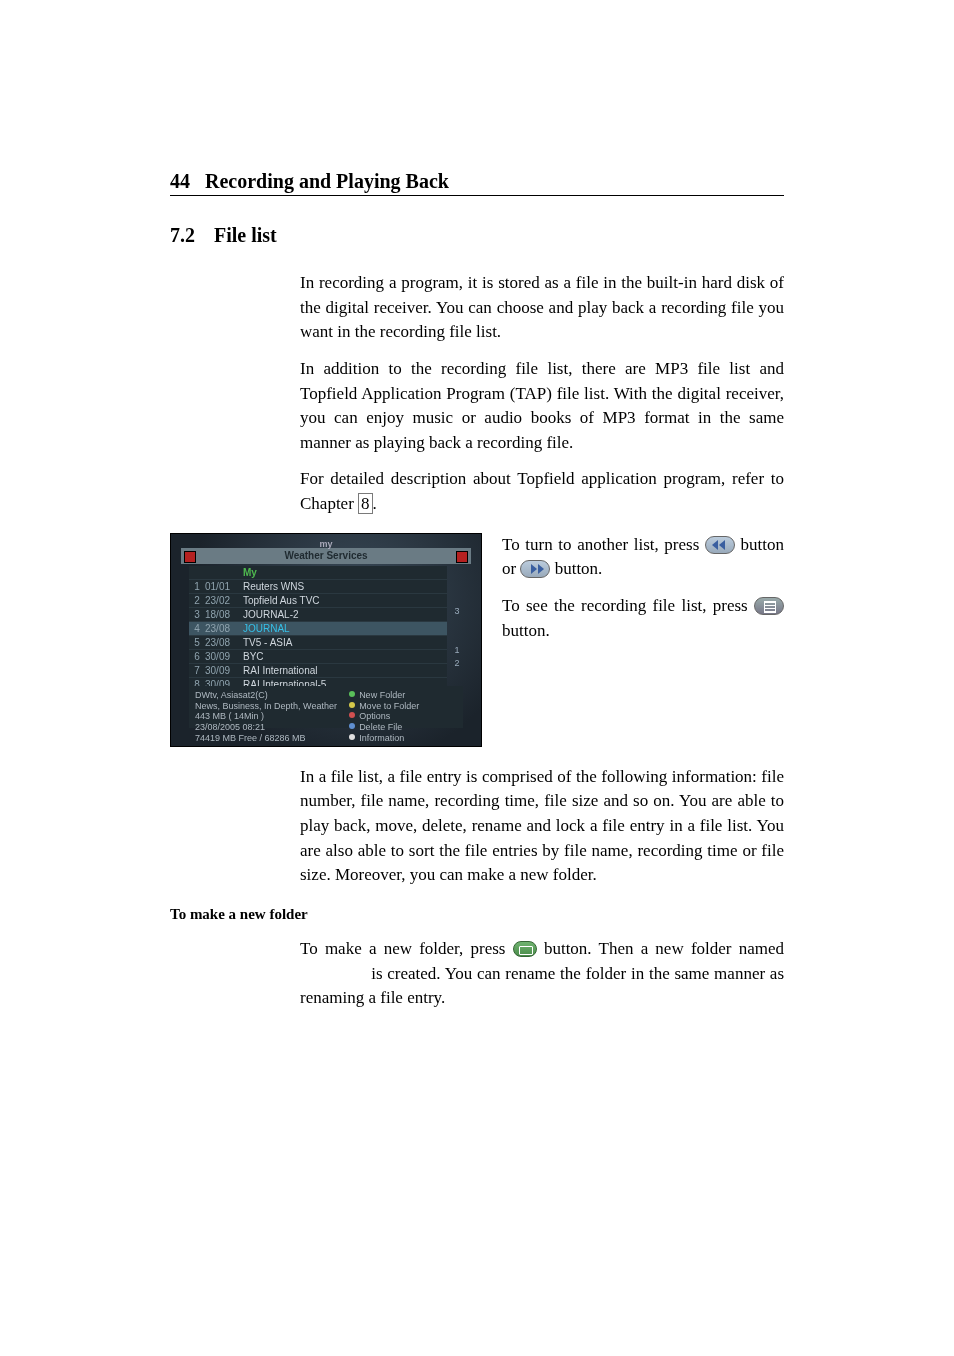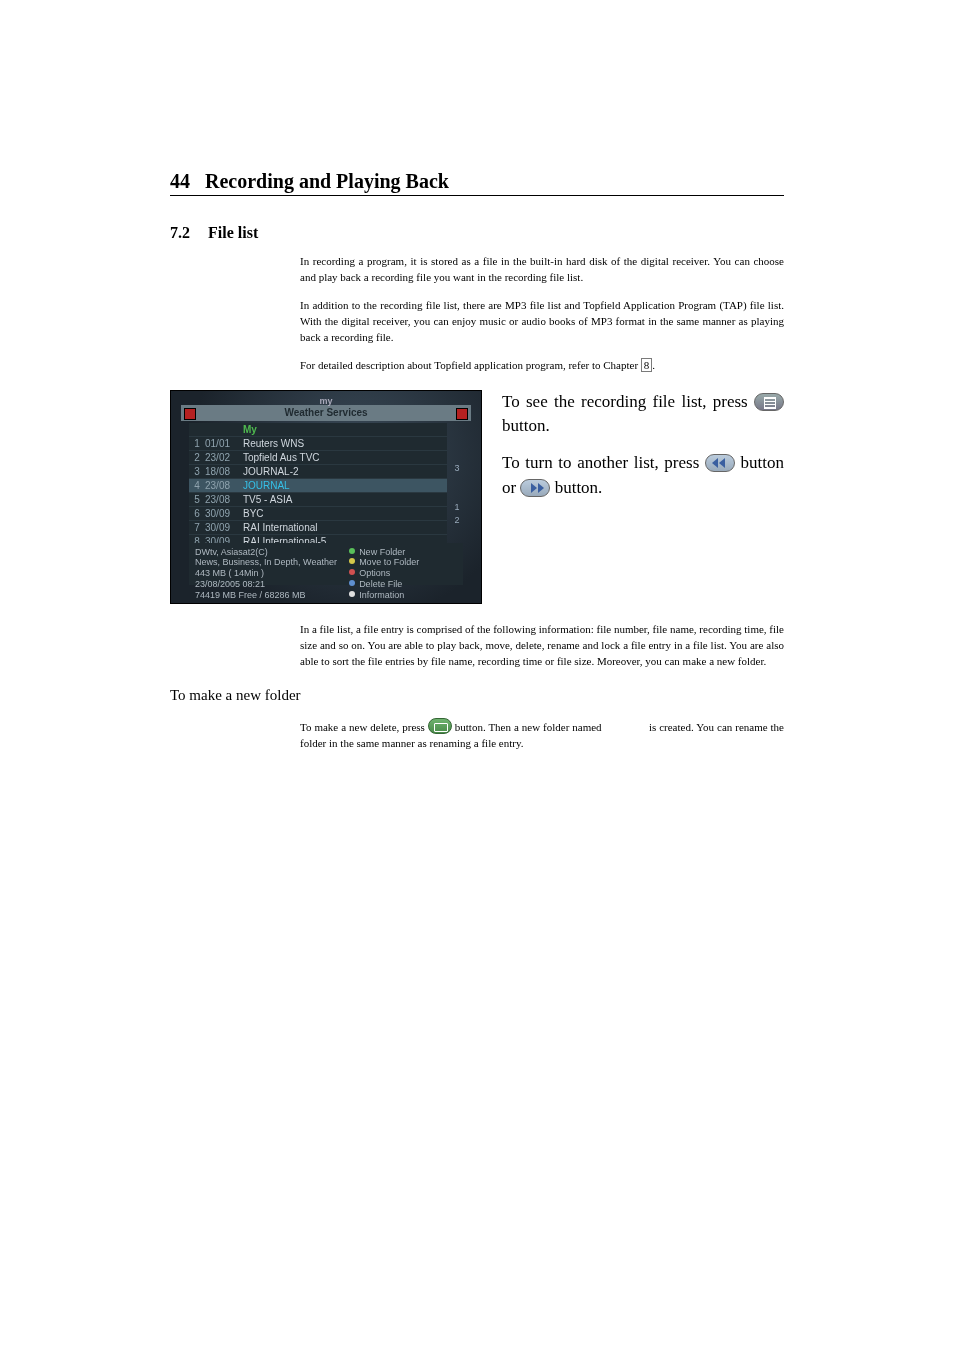--- a/index.html
+++ b/index.html
@@ -24,28 +24,28 @@
     border-bottom: 1px solid #000;
     padding-bottom: 2px;
     margin-bottom: 28px;
   }
   .header-inner {
     font-size: 20px;
     font-weight: bold;
   }
   .header-inner .pnum { margin-right: 10px; }
   .section-title {
-    font-size: 16px;
+    font-size: 20px;
     font-weight: bold;
-    margin-bottom: 12px;
+    margin-bottom: 24px;
   }
   .sec-num { margin-right: 14px; }
   .body-col {
     margin-left: 130px;
-    font-size: 11px;
+    font-size: 17px;
     line-height: 1.45;
     text-align: justify;
   }
   .para { margin: 0 0 12px 0; }
   .chapref { border: 1px solid #7a7a7a; padding: 0 2px; }
   .icon-btn {
     display: inline-block;
     width: 30px;
     height: 18px;
     border-radius: 9px;
@@ -172,21 +172,21 @@
   .d-b { background:#5f8fd0; } .d-w { background:#e0e0e0; }
   .shot .my { color: #4fb94f; font-weight: bold; }
   .aside {
     flex: 1;
     font-size: 17px;
     line-height: 1.45;
     text-align: justify;
   }
   .subhead {
     font-size: 15px;
-    font-weight: normal;
+    font-weight: bold;
     margin: 18px 0 14px 0;
   }
   .hanginfo { font-size: 9px; line-height: 1.2; }
 </style>
 </head>
 <body>
 
 <div class="page">
 
   <div class="header-line">
@@ -289,33 +289,33 @@
           <div><span class="dot d-y"></span><span>Move to Folder</span></div>
           <div><span class="dot d-r"></span><span>Options</span></div>
           <div><span class="dot d-b"></span><span>Delete File</span></div>
           <div><span class="dot d-w"></span><span>Information</span></div>
         </div>
       </div>
     </div>
 
     <div class="aside">
       <p class="para">
+        <span>To turn to another list, press </span><span class="icon-btn rew"></span><span> button or </span><span class="icon-btn fwd"></span><span> button.</span>
+      </p>
+      <p class="para">
         <span>To see the recording file list, press </span><span class="icon-btn list"></span><span> button.</span>
       </p>
-      <p class="para">
-        <span>To turn to another list, press </span><span class="icon-btn rew"></span><span> button or </span><span class="icon-btn fwd"></span><span> button.</span>
-      </p>
     </div>
   </div>
 
   <div class="body-col">
     <p class="para">In a file list, a file entry is comprised of the following information: file number, file name, recording time, file size and so on. You are able to play back, move, delete, rename and lock a file entry in a file list. You are also able to sort the file entries by file name, recording time or file size. Moreover, you can make a new folder.</p>
   </div>
 
   <div class="subhead">To make a new folder</div>
 
   <div class="body-col">
     <p class="para">
-      <span>To make a new delete, press </span><span class="icon-btn folder"></span><span> button. Then a new folder named </span>&nbsp;&nbsp;&nbsp;&nbsp;&nbsp;&nbsp;&nbsp;&nbsp;&nbsp;&nbsp;&nbsp;&nbsp;&nbsp;&nbsp;<span> is created. You can rename the folder in the same manner as renaming a file entry.</span>
+      <span>To make a new folder, press </span><span class="icon-btn folder"></span><span> button. Then a new folder named </span>&nbsp;&nbsp;&nbsp;&nbsp;&nbsp;&nbsp;&nbsp;&nbsp;&nbsp;&nbsp;&nbsp;&nbsp;&nbsp;&nbsp;<span> is created. You can rename the folder in the same manner as renaming a file entry.</span>
     </p>
   </div>
 
 </div>
 
 </body></html>

